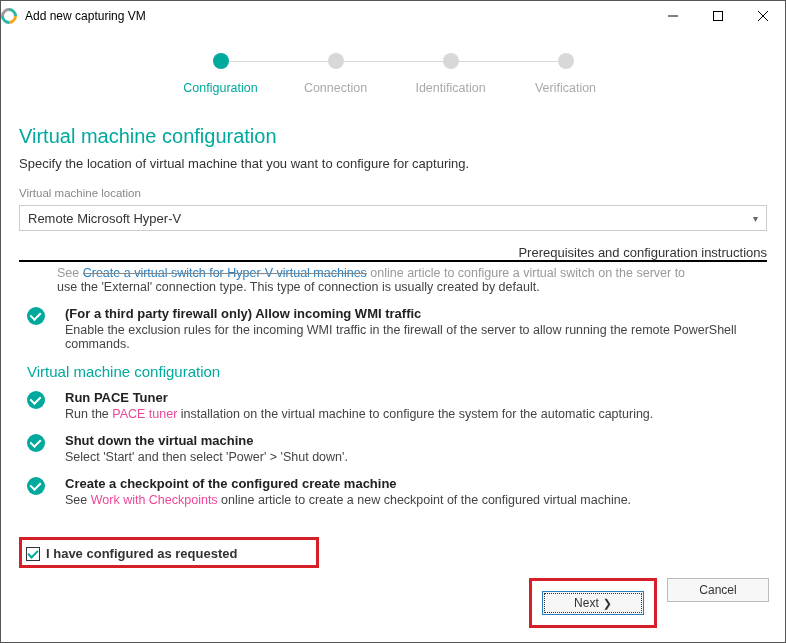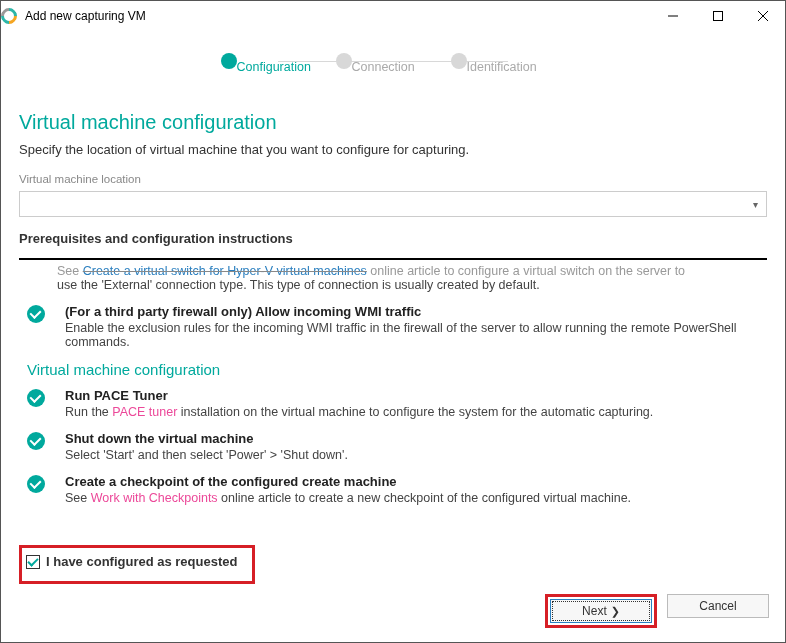--- a/index.html
+++ b/index.html
@@ -3,54 +3,54 @@
   <meta charset="utf-8">
   <style>
     * { box-sizing: border-box; margin: 0; padding: 0; }
     body { font-family: "Segoe UI", Tahoma, sans-serif; font-size: 13px; color: #333; width: 786px; height: 643px; background: #fff; border: 1px solid #555; overflow: hidden; display: flex; flex-direction: column; }
     .titlebar { height: 30px; display: flex; align-items: center; padding: 0 0 0 0; }
     .titlebar-icon { width: 16px; height: 16px; border-radius: 50%; border: 3px solid; border-color: #2db6a8 #f5a623 #2db6a8 #999; transform: rotate(45deg); margin-right: 8px; }
     .titlebar-text { font-size: 12px; color: #000; flex: 1; }
     .winbtn { width: 45px; height: 30px; display: flex; align-items: center; justify-content: center; font-family: "Segoe MDL2 Assets", sans-serif; font-size: 10px; }
     .winbtn svg { width: 10px; height: 10px; }
     .stepper { display: flex; justify-content: center; align-items: flex-start; gap: 0; padding: 22px 0 8px 0; }
-    .step { display: flex; flex-direction: row; align-items: center; width: 115px; position: relative; }
+    .step { display: flex; flex-direction: column; align-items: center; width: 115px; position: relative; }
     .step-dot { width: 16px; height: 16px; border-radius: 50%; background: #d8d8d8; margin-bottom: 12px; position: relative; z-index: 2; }
     .step.active .step-dot { background: #00a99d; }
     .step-line { position: absolute; top: 8px; left: 50%; width: 100%; height: 1px; background: #d8d8d8; z-index: 1; }
     .step:last-child .step-line { display: none; }
     .step-label { font-size: 12.5px; color: #aaa; }
     .step.active .step-label { color: #00a99d; }
     .content { padding: 22px 18px 0 18px; flex: 1; display: flex; flex-direction: column; min-height: 0; }
     h1.heading { font-size: 20px; font-weight: 400; color: #00a99d; margin-bottom: 8px; }
     .sub { font-size: 13px; color: #333; margin-bottom: 16px; }
     .lbl { font-size: 11.5px; color: #888; margin-bottom: 6px; }
     .select { border: 1px solid #ccc; height: 26px; display: flex; align-items: center; padding: 0 8px; font-size: 13px; position: relative; margin-bottom: 14px; }
     .select-caret { margin-left: auto; color: #666; font-size: 10px; }
-    .section-label { font-weight: 700; font-size: 13px; margin-bottom: 12px; }
+    .section-label { font-weight: 400; font-size: 13px; margin-bottom: 0; text-align: right; }
     .scrollbox { border-top: 2px solid #000000; flex: 1; overflow-y: auto; padding: 8px 24px 8px 2px; position: relative; min-height: 0; }
     .scrollbox::-webkit-scrollbar { width: 17px; }
     .scrollbox::-webkit-scrollbar-track { background: #f0f0f0; }
     .scrollbox::-webkit-scrollbar-thumb { background: #c1c1c1; }
     .clip-top { color: #444; font-size: 12.5px; padding-left: 36px; margin-bottom: 12px; margin-top: -4px; }
     .item { display: flex; gap: 20px; margin-bottom: 12px; padding-left: 6px; }
     .check { flex: 0 0 18px; height: 18px; border-radius: 50%; background: #00a99d; position: relative; margin-top: 1px; }
     .check::after { content: ""; position: absolute; left: 5px; top: 3px; width: 5px; height: 8px; border: solid #fff; border-width: 0 2px 2px 0; transform: rotate(45deg); }
     .item-body { flex: 1; }
     .item-title { font-weight: 600; font-size: 13px; color: #222; }
     .item-desc { font-size: 12.5px; color: #444; margin-top: 2px; }
     .sub-heading { color: #00a99d; font-size: 15px; font-weight: 400; margin: 10px 0 10px 6px; }
     .link { color: #ec4899; cursor: pointer; }
-    .confirm-row { display: flex; align-items: center; padding: 6px 0 12px 0; margin-top: 4px; border: 3px solid #d61f26; width: 236px; }
+    .confirm-row { display: flex; align-items: center; padding: 6px 0 4px 0; margin-top: 4px; border: 3px solid #d61f26; width: 300px; }
     .cb { width: 14px; height: 14px; border: 1px solid #333; margin: 0 6px 0 4px; position: relative; display: inline-flex; align-items: center; justify-content: center; }
     .cb.checked::after { content: ""; width: 4px; height: 8px; border: solid #00a99d; border-width: 0 2px 2px 0; transform: rotate(45deg); margin-top: -2px; }
     .confirm-text { font-size: 13px; font-weight: 600; }
     .footer { padding: 10px 16px 14px 16px; display: flex; justify-content: flex-end; gap: 10px; }
     .btn { width: 102px; height: 24px; border: 1px solid #bbb; background: #f7f7f7; font-size: 12px; display: flex; align-items: center; justify-content: center; gap: 4px; }
-    .btn-next-wrap { border: 3px solid #d61f26; padding: 2px; }
+    .btn-next-wrap { border: 3px solid #d61f26; padding: 10px; }
     .btn-next { border: 1px solid #2a7fbf; outline: 1px dotted #333; outline-offset: -3px; }
     .chev { font-size: 11px; }
   </style>
 </head>
 <body>
 
 <div class="titlebar">
   <div class="titlebar-icon"></div>
   <div class="titlebar-text">Add new capturing VM</div>
   <div class="winbtn">
@@ -80,28 +80,33 @@
   <div class="step">
     <div class="step-dot"></div>
     <div class="step-line"></div>
     <div class="step-label">Connection</div>
   </div>
   <div class="step">
     <div class="step-dot"></div>
     <div class="step-line"></div>
     <div class="step-label">Identification</div>
   </div>
+  <div class="step">
+    <div class="step-dot"></div>
+    <div class="step-label">Verification</div>
+  </div>
 </div>
 
 <div class="content">
   <h1 class="heading">Virtual machine configuration</h1>
   <div class="sub">Specify the location of virtual machine that you want to configure for capturing.</div>
 
   <div class="lbl">Virtual machine location</div>
   <div class="select">
+    <span>Remote Microsoft Hyper-V</span>
     <span class="select-caret">▾</span>
   </div>
 
   <div class="section-label">Prerequisites and configuration instructions</div>
 
   <div class="scrollbox">
     <div class="clip-top"><span style="color:#999;">See </span><span style="color:#2a7fbf; text-decoration: line-through; text-decoration-color:#888;">Create a virtual switch for Hyper-V virtual machines</span><span style="color:#999;"> online article to configure a virtual switch on the server to</span><br>use the 'External' connection type. This type of connection is usually created by default.</div>
 
     <div class="item">
       <div class="check"></div>

